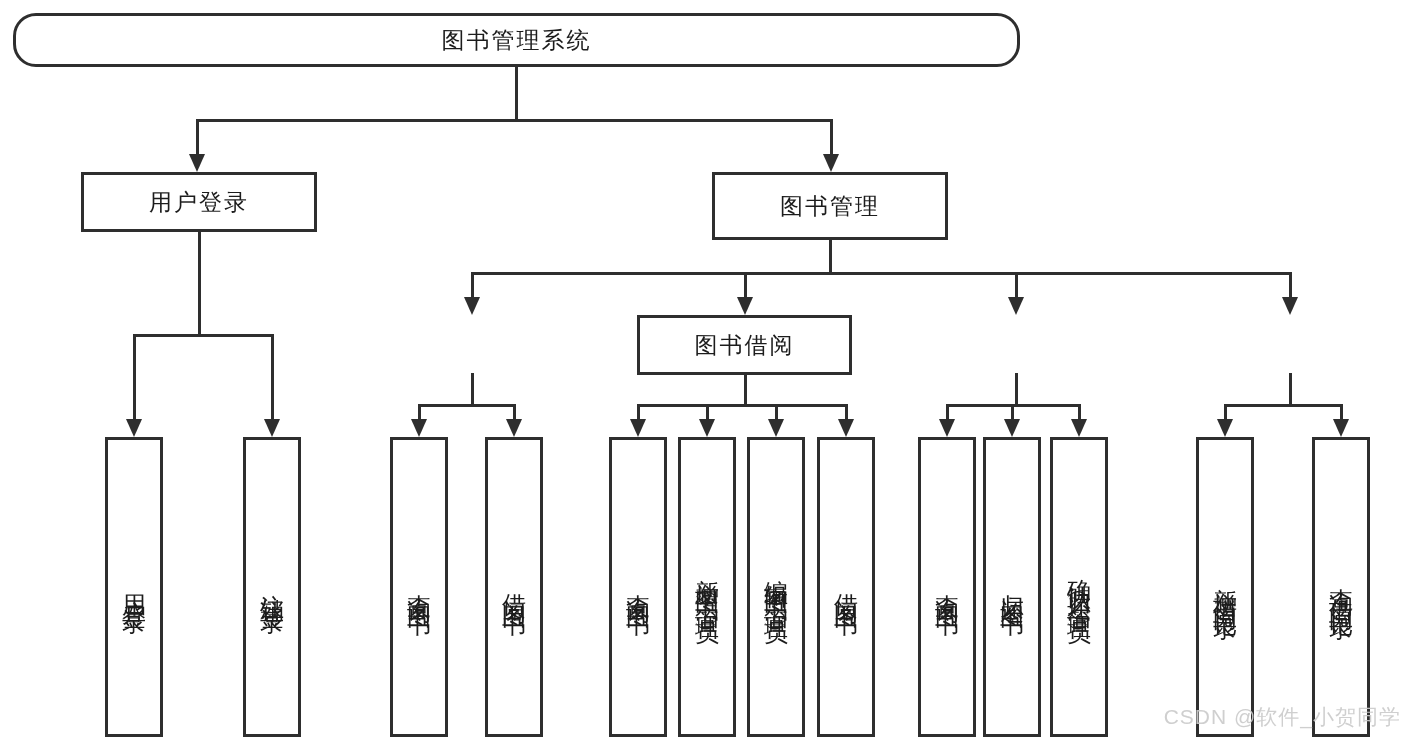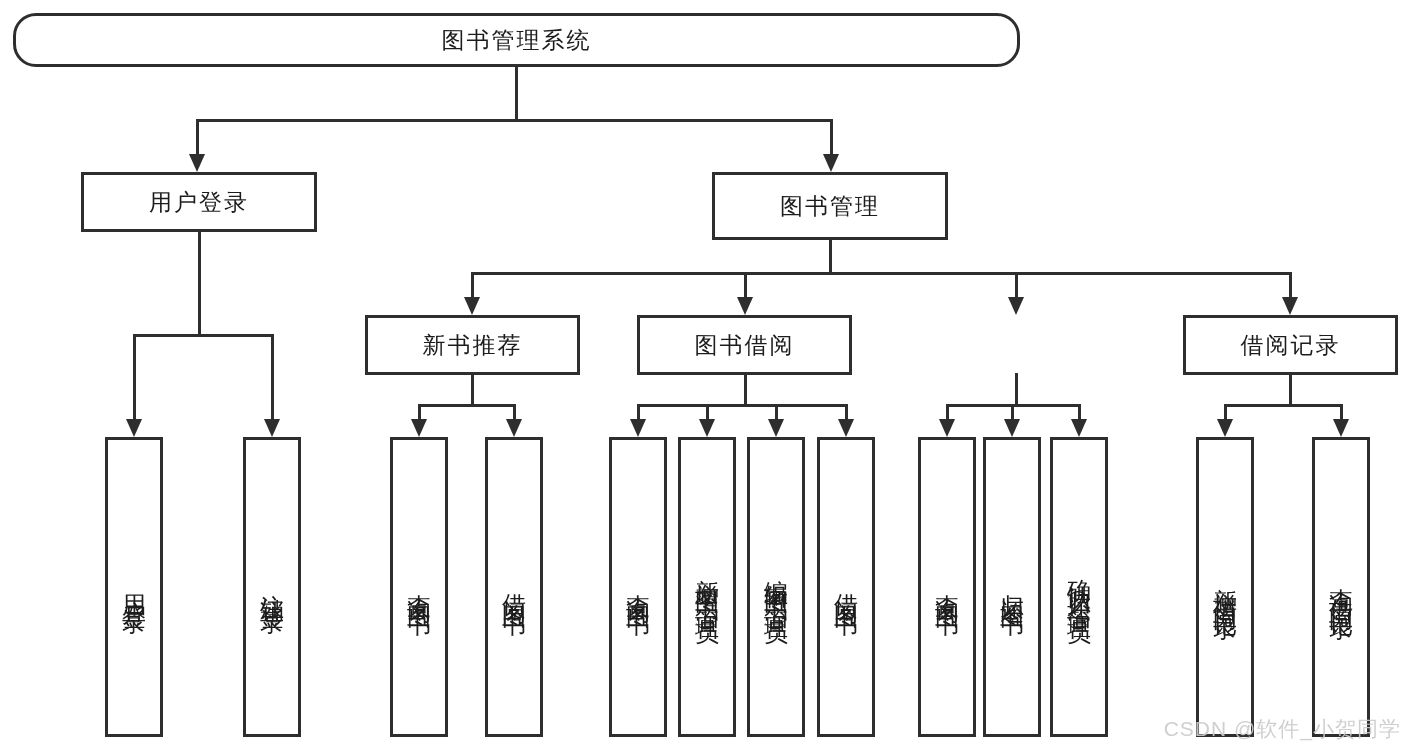--- a/index.html
+++ b/index.html
@@ -43,21 +43,21 @@
   .vline { position:absolute; width:3px;  background:#2e2e2e; z-index:1; }
   .hline { position:absolute; height:3px; background:#2e2e2e; z-index:1; }
   .arrow {
     position:absolute; width:0; height:0; z-index:1;
     border-left:8px solid transparent;
     border-right:8px solid transparent;
     border-top:18px solid #2e2e2e;
   }
   .watermark {
     position:absolute;
-    right:4px; bottom:4px;
+    right:4px; bottom:16px;
     font-size:21px;
     letter-spacing:1px;
     color:rgba(203,203,203,0.92);
     z-index:5;
     white-space:nowrap;
   }
 </style>
 </head>
 <body>
 
@@ -68,32 +68,26 @@
   </div>
 
   <div class="box" style="left:81px; top:172px; width:236px; height:60px;">
     <span>用户登录</span>
   </div>
 
   <div class="box" style="left:712px; top:172px; width:236px; height:68px;">
     <span>图书管理</span>
   </div>
 
-  <div class="box" style="left:365px; top:315px; width:215px; height:60px;">
-    <span>新书推荐</span>
-  </div>
 
   <div class="box" style="left:637px; top:315px; width:215px; height:60px;">
     <span>图书借阅</span>
   </div>
 
 
-  <div class="box" style="left:1183px; top:315px; width:215px; height:60px;">
-    <span>借阅记录</span>
-  </div>
 
   <div class="leaf" style="left:105px;">
     <span>用户登录</span>
   </div>
   <div class="leaf" style="left:243px;">
     <span>注销登录</span>
   </div>
 
   <div class="leaf" style="left:390px;">
     <span>查询图书</span>

